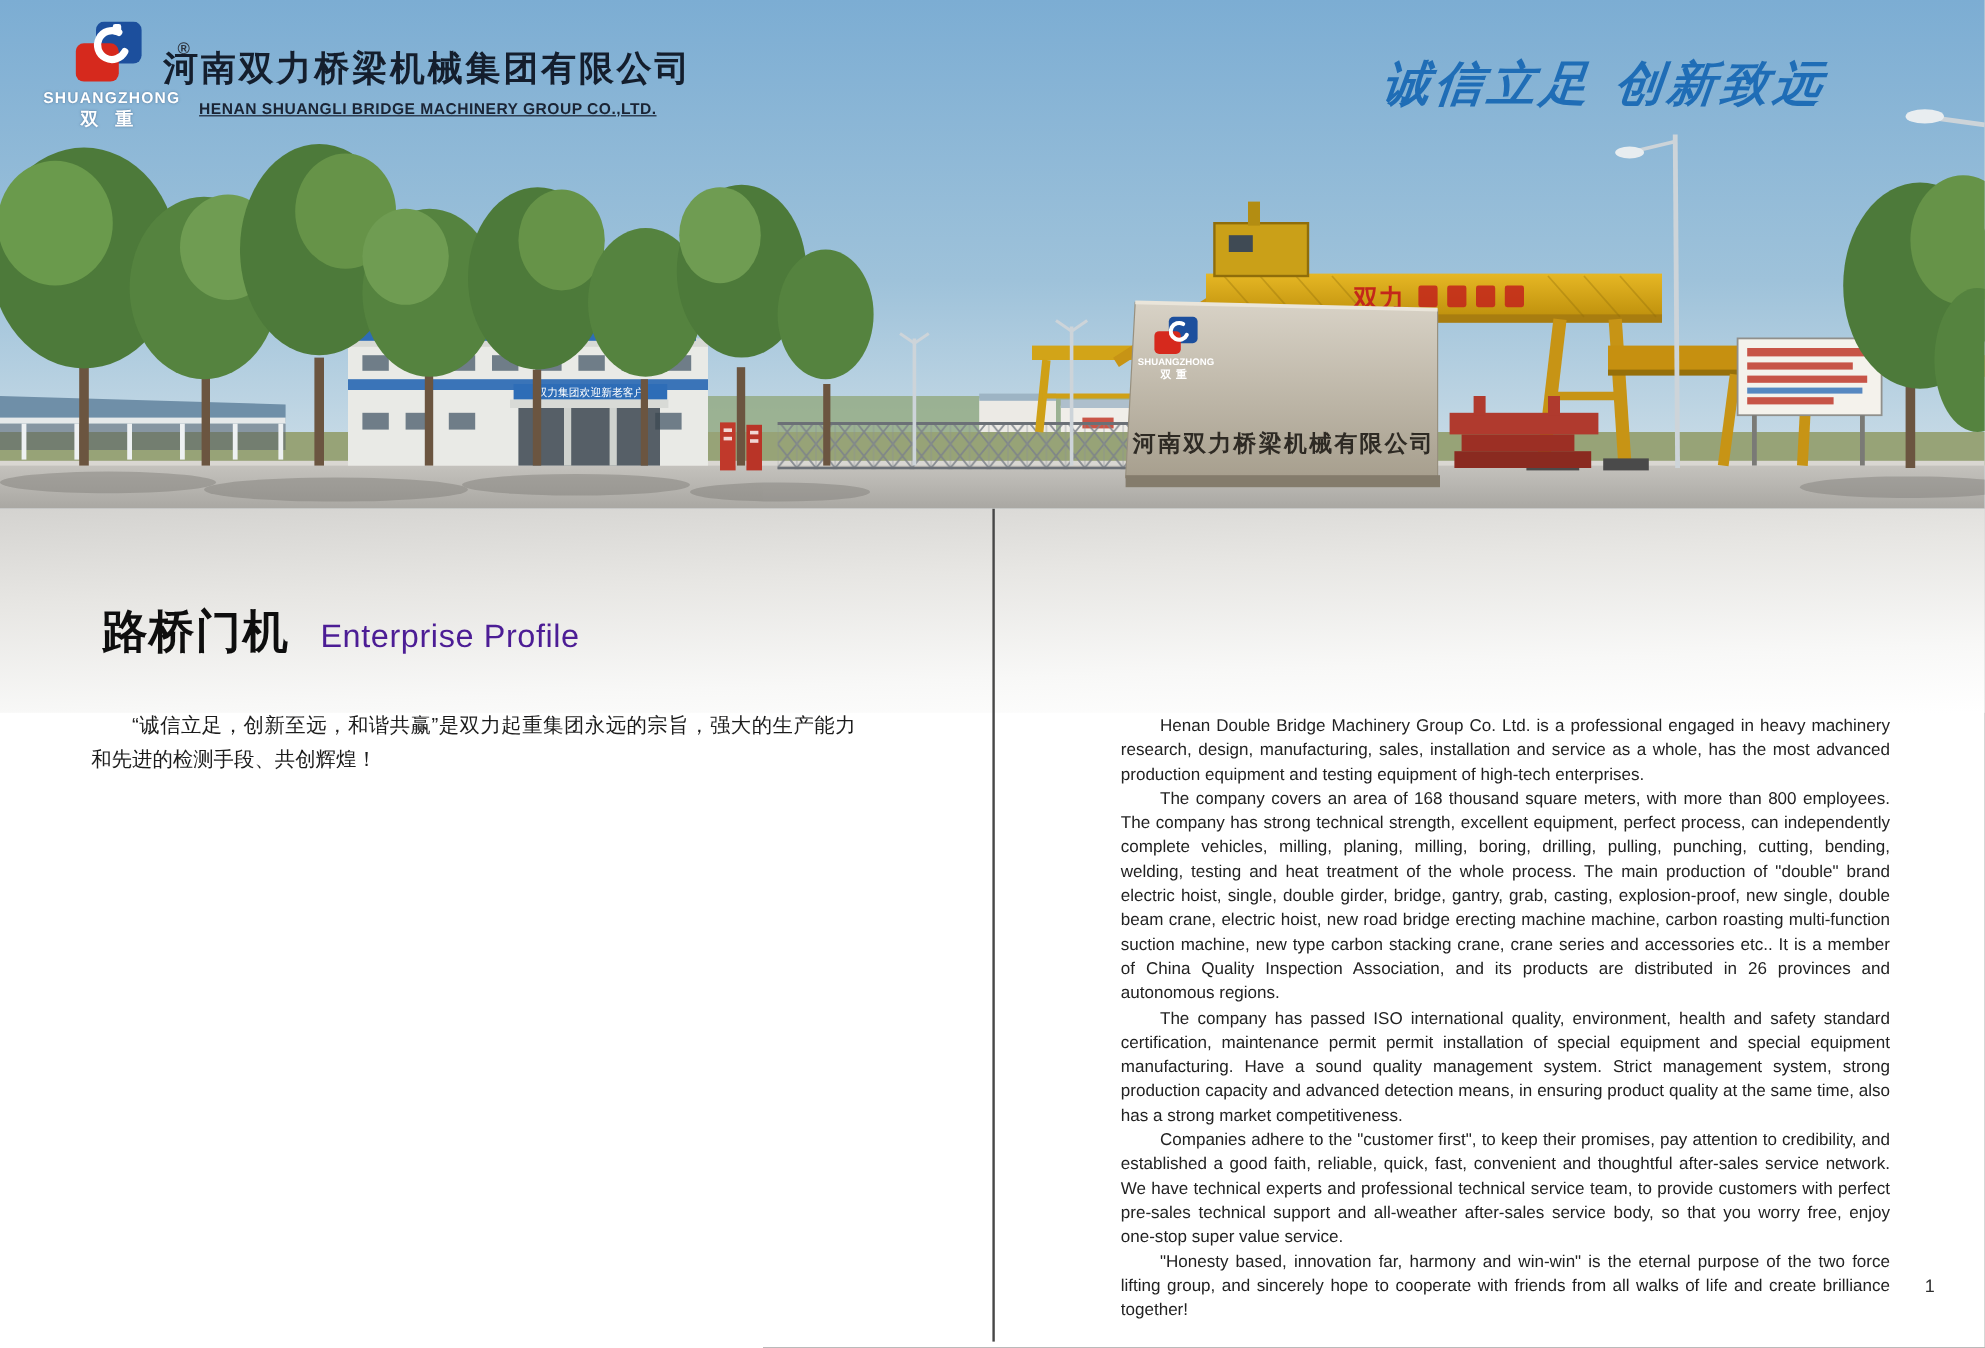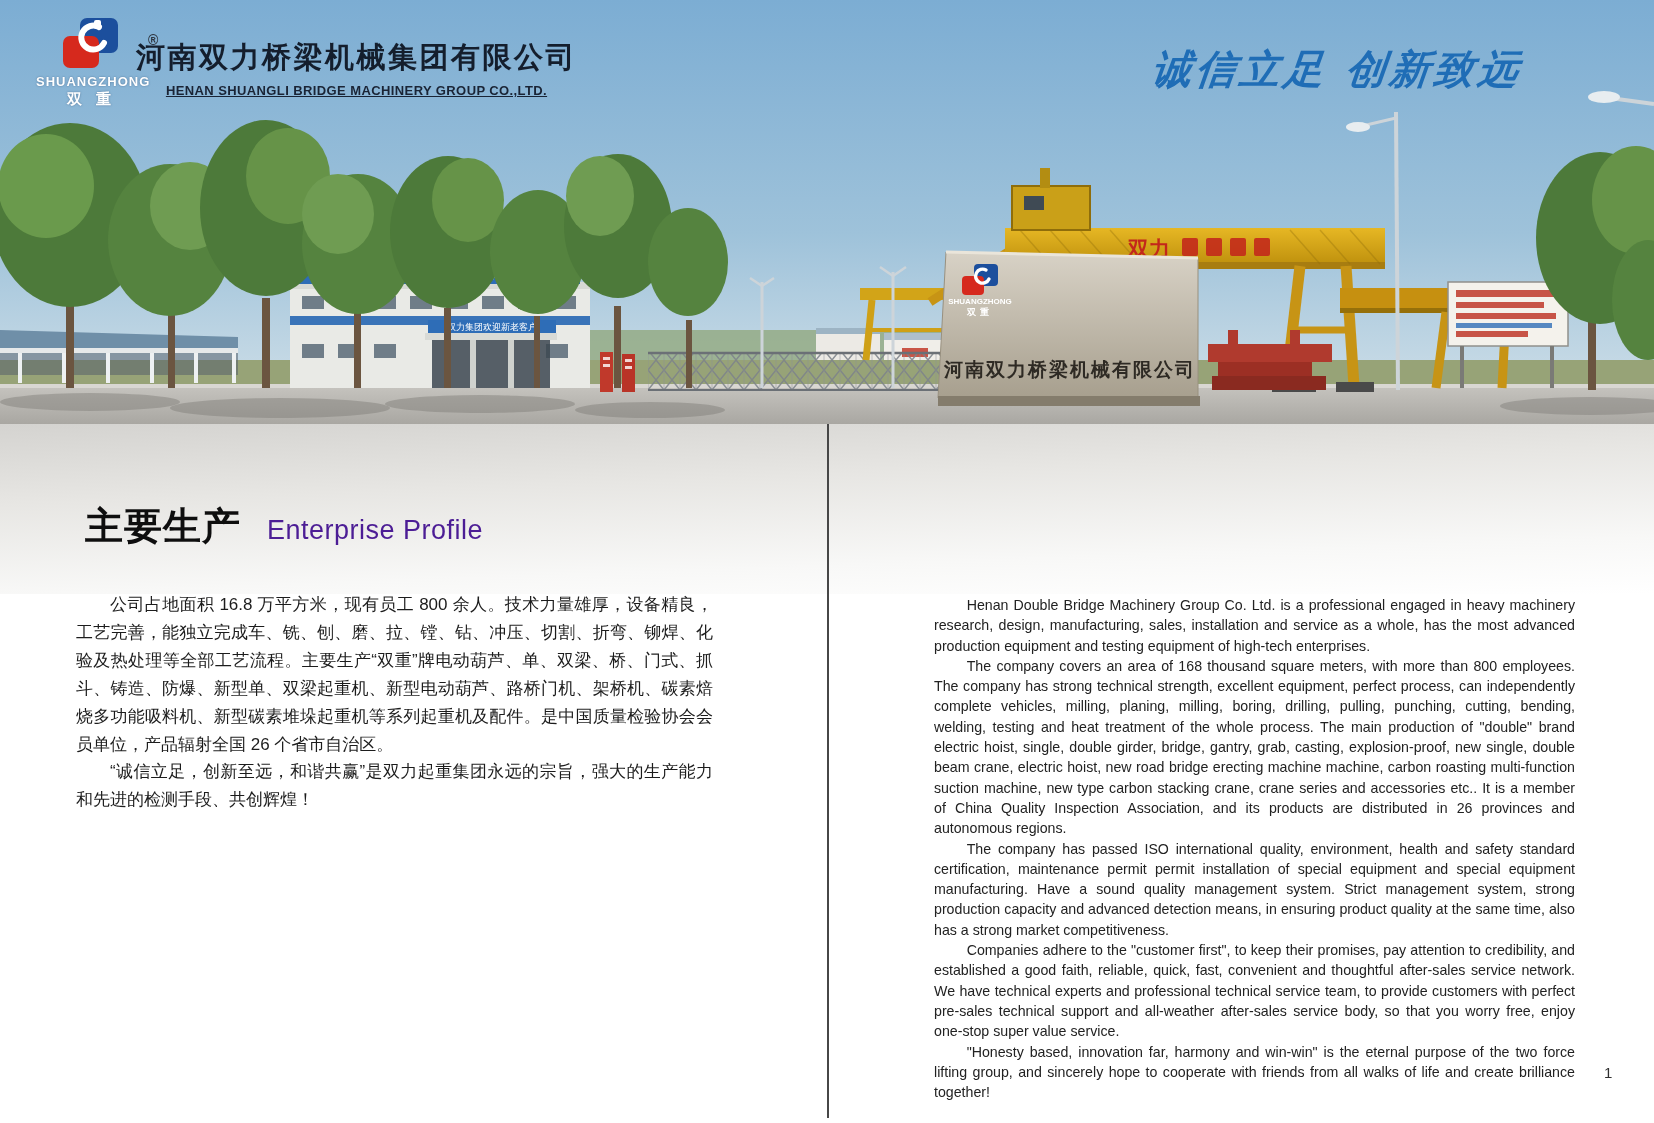--- a/index.html
+++ b/index.html
@@ -289,27 +289,26 @@
     <div class="company-names">
       <div class="company-cn">河南双力桥梁机械集团有限公司</div>
       <div class="company-en">HENAN SHUANGLI BRIDGE MACHINERY GROUP CO.,LTD.</div>
     </div>
     <div class="slogan">诚信立足  创新致远</div>
   </div>
 
   <div class="photo-fade"></div>
 
   <div class="title-row">
-    <span class="title-cn">主要生产</span><span class="title-en">Enterprise Profile</span>
+    <span class="title-cn">路桥门机</span><span class="title-en">Enterprise Profile</span>
   </div>
 
   <div class="divider"></div>
 
   <div class="col-cn">
-    <p>公司占地面积 16.8 万平方米，现有员工 800 余人。技术力量雄厚，设备精良，工艺完善，能独立完成车、铣、刨、磨、拉、镗、钻、冲压、切割、折弯、铆焊、化验及热处理等全部工艺流程。主要生产“双重”牌电动葫芦、单、双梁、桥、门式、抓斗、铸造、防爆、新型单、双梁起重机、新型电动葫芦、路桥门机、架桥机、碳素焙烧多功能吸料机、新型碳素堆垛起重机等系列起重机及配件。是中国质量检验协会会员单位，产品辐射全国 26 个省市自治区。</p>
     <p>“诚信立足，创新至远，和谐共赢”是双力起重集团永远的宗旨，强大的生产能力和先进的检测手段、共创辉煌！</p>
   </div>
 
   <div class="col-en">
     <p>Henan Double Bridge Machinery Group Co. Ltd. is a professional engaged in heavy machinery research, design, manufacturing, sales, installation and service as a whole, has the most advanced production equipment and testing equipment of high-tech enterprises.</p>
     <p>The company covers an area of 168 thousand square meters, with more than 800 employees. The company has strong technical strength, excellent equipment, perfect process, can independently complete vehicles, milling, planing, milling, boring, drilling, pulling, punching, cutting, bending, welding, testing and heat treatment of the whole process. The main production of "double" brand electric hoist, single, double girder, bridge, gantry, grab, casting, explosion-proof, new single, double beam crane, electric hoist, new road bridge erecting machine machine, carbon roasting multi-function suction machine, new type carbon stacking crane, crane series and accessories etc.. It is a member of China Quality Inspection Association, and its products are distributed in 26 provinces and autonomous regions.</p>
     <p>The company has passed ISO international quality, environment, health and safety standard certification, maintenance permit permit installation of special equipment and special equipment manufacturing. Have a sound quality management system. Strict management system, strong production capacity and advanced detection means, in ensuring product quality at the same time, also has a strong market competitiveness.</p>
     <p>Companies adhere to the "customer first", to keep their promises, pay attention to credibility, and established a good faith, reliable, quick, fast, convenient and thoughtful after-sales service network. We have technical experts and professional technical service team, to provide customers with perfect pre-sales technical support and all-weather after-sales service body, so that you worry free, enjoy one-stop super value service.</p>
     <p>"Honesty based, innovation far, harmony and win-win" is the eternal purpose of the two force lifting group, and sincerely hope to cooperate with friends from all walks of life and create brilliance together!</p>
   </div>

